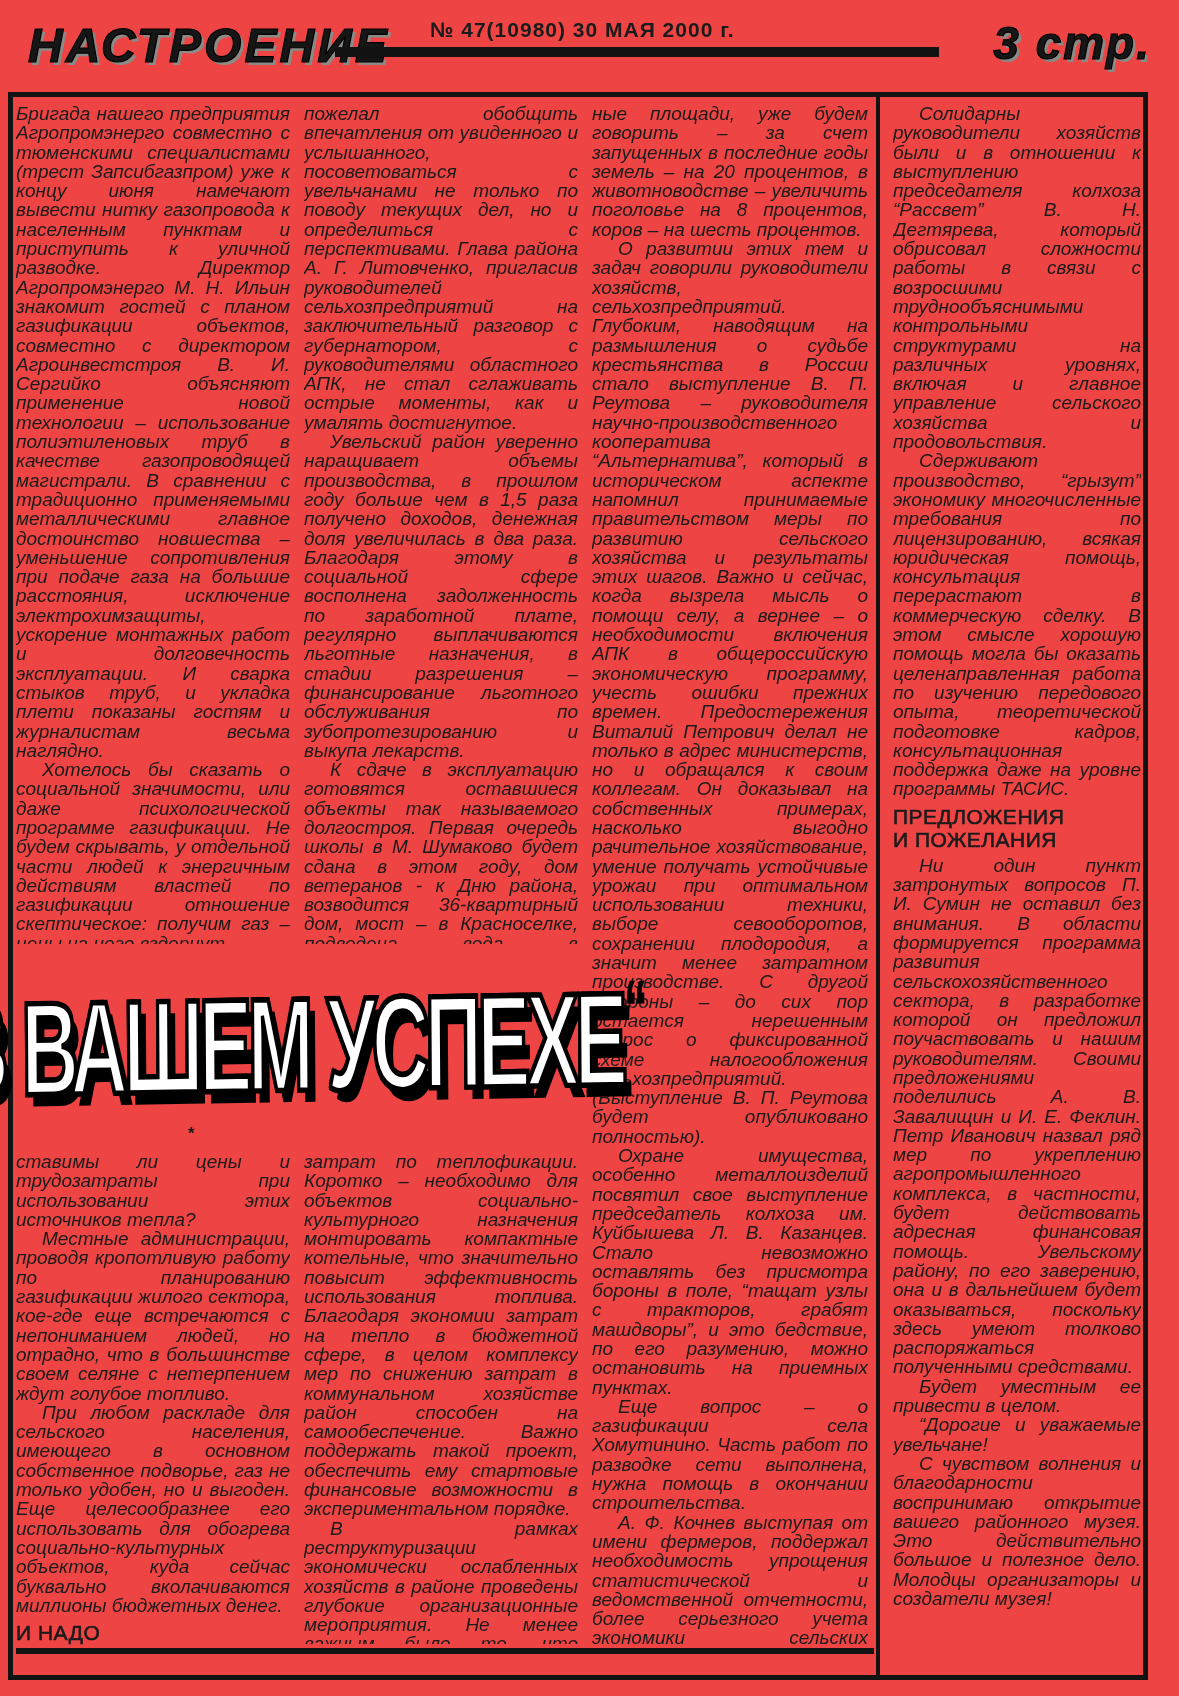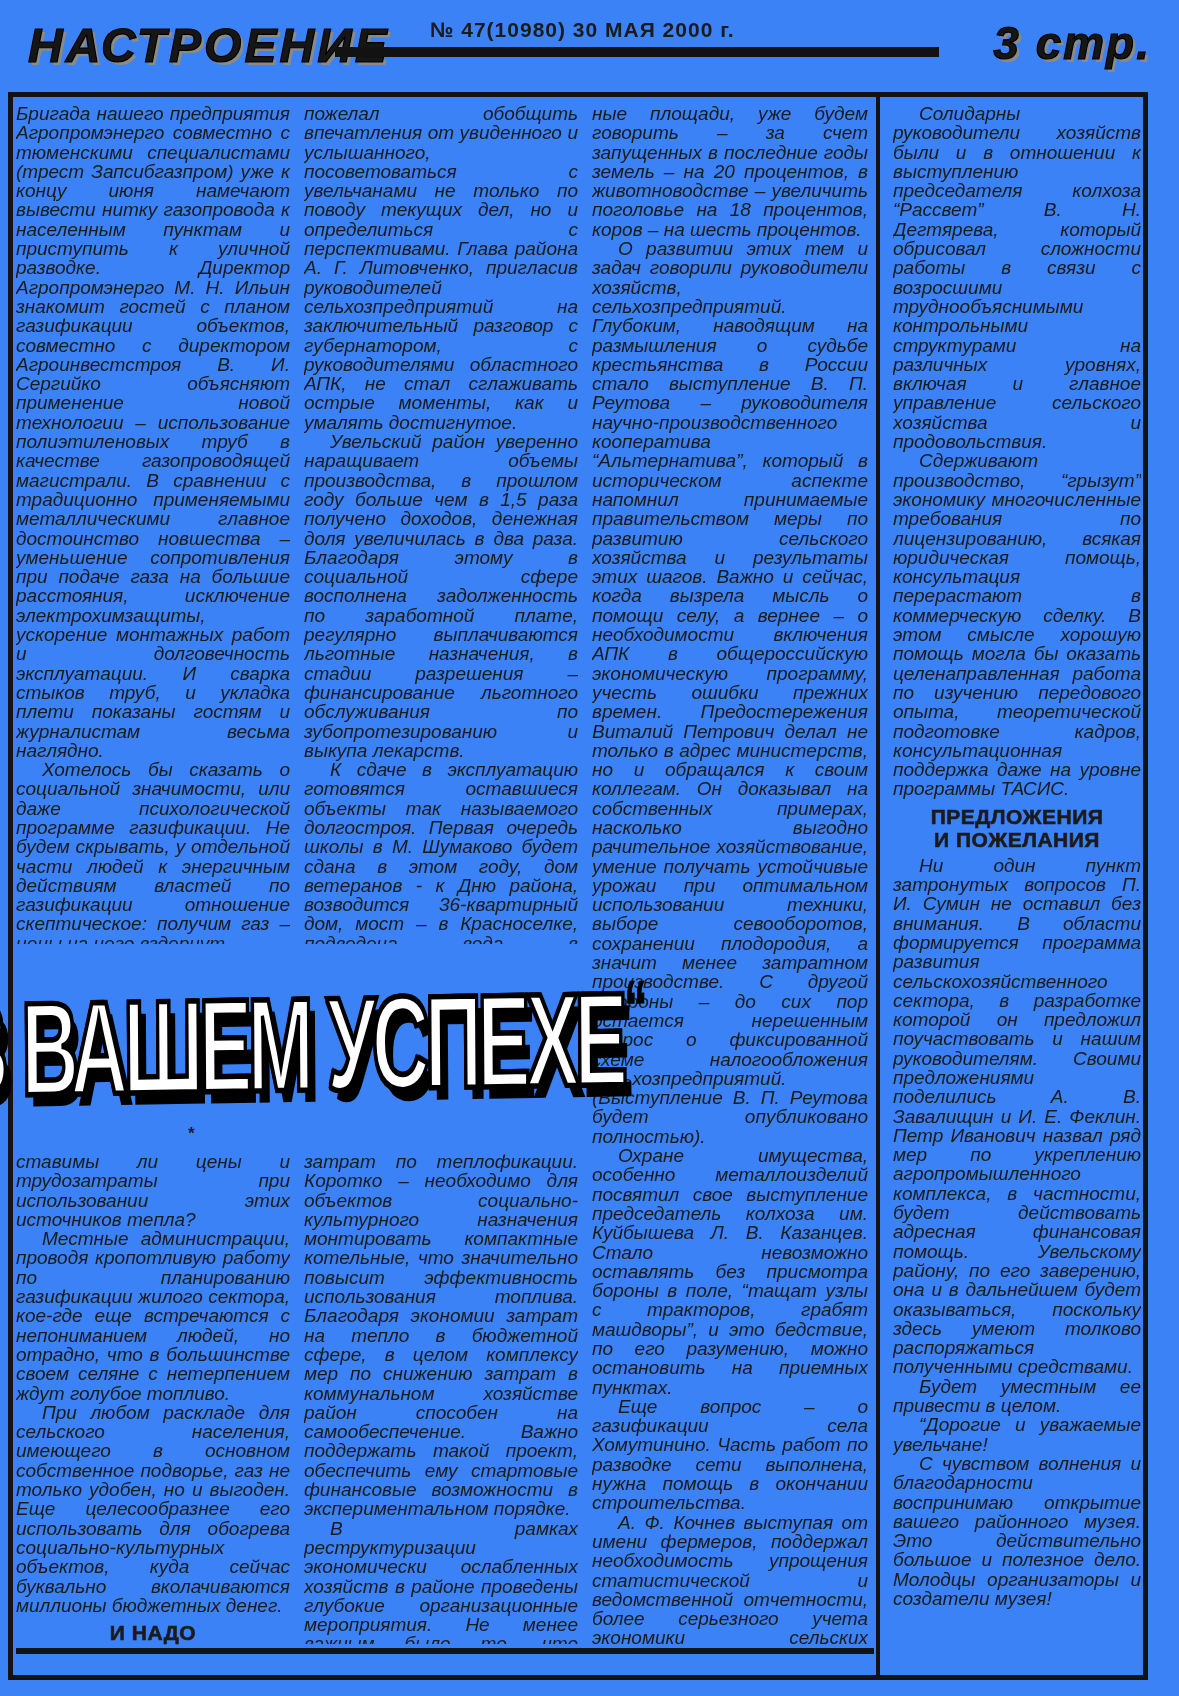--- a/index.html
+++ b/index.html
@@ -1,19 +1,19 @@
 <!DOCTYPE html>
 <html lang="ru"><head>
 <meta charset="utf-8">
 <style>
   html,body{margin:0;padding:0;background:#d8d7d2;}
   .page{
     position:relative;
     width:1179px;height:1696px;
-    background:#3b82f6;
+    background:#ef4444;
     font-family:"Liberation Sans","DejaVu Sans",sans-serif;
     color:#1b1b1b;
     overflow:hidden;
   }
   
   .masthead{
     position:absolute;left:28px;top:18px;
     font-size:48px;font-weight:bold;font-style:italic;
     letter-spacing:3px;color:#161616;
     -webkit-text-stroke:1.2px #000;
@@ -60,24 +60,24 @@
   .col p{margin:0;text-indent:26px;font-style:italic;}
   .plist.cont p:first-child{text-indent:0;}
   .col-1-top{left:16px;top:104px;width:274px;height:840px;}
   .col-2-top{left:304px;top:104px;width:274px;height:840px;}
   .col-3{left:592px;top:104px;width:276px;height:1540px;}
   .col-4{left:893px;top:104px;width:248px;height:1550px;font-size:19px;}
   .col-1-bottom{left:16px;top:1152px;width:274px;height:494px;}
   .col-2-bottom{left:304px;top:1152px;width:274px;height:492px;}
   .subhead{
     margin:6px 0 4px 0;
-    font-size:21px;line-height:1.12;font-weight:bold;
+    font-size:21px;line-height:1.12;font-weight:normal;
     letter-spacing:.5px;white-space:pre-line;
     -webkit-text-stroke:.6px #1b1b1b;
-    text-indent:0;text-align:center;
+    text-indent:0;text-align:left;
   }
   
   .headline{
     position:absolute;left:12px;top:944px;width:574px;height:200px;
     display:flex;align-items:center;justify-content:center;
     overflow:visible;
   }
   .headline-inner{
     transform:scale(.80,1.32) rotate(-.6deg);
     white-space:nowrap;
@@ -117,21 +117,21 @@
       <p>Разуверять на этот счет не приходится, энергетическая проблема в будущем еще больше может обостриться, ресурсы на земле не беспредельны. Что имеем в качестве альтернативы – дрова, уголь, мазут, электричество. Сопо-</p>
     </div>
 
   <div class="col col-2-top plist cont">
       <p>пожелал обобщить впечатления от увиденного и услышанного, посоветоваться с увельчанами не только по поводу текущих дел, но и определиться с перспективами. Глава района А. Г. Литовченко, пригласив руководителей сельхозпредприятий на заключительный разговор с губернатором, с руководителями областного АПК, не стал сглаживать острые моменты, как и умалять достигнутое.</p>
       <p>Увельский район уверенно наращивает объемы производства, в прошлом году больше чем в 1,5 раза получено доходов, денежная доля увеличилась в два раза. Благодаря этому в социальной сфере восполнена задолженность по заработной плате, регулярно выплачиваются льготные назначения, в стадии разрешения – финансирование льготного обслуживания по зубопротезированию и выкупа лекарств.</p>
       <p>К сдаче в эксплуатацию готовятся оставшиеся объекты так называемого долгостроя. Первая очередь школы в М. Шумаково будет сдана в этом году, дом ветеранов - к Дню района, возводится 36-квартирный дом, мост – в Красноселке, подведена вода в Мордвиновке. Считая газификацию в общем плане строительства генеральной задачей, Анатолий Григорьевич в качестве перспективы обрисовал схему вывода района из разряда дотационных. Уже говорилось, что пятая часть дотаций расходуется на погашение</p>
     </div>
 
   <div class="col col-3 plist cont">
-      <p>ные площади, уже будем говорить – за счет запущенных в последние годы земель – на 20 процентов, в животноводстве – увеличить поголовье на 18 процентов, коров – на шесть процентов.</p>
+      <p>ные площади, уже будем говорить – за счет запущенных в последние годы земель – на 20 процентов, в животноводстве – увеличить поголовье на 8 процентов, коров – на шесть процентов.</p>
       <p>О развитии этих тем и задач говорили руководители хозяйств, сельхозпредприятий. Глубоким, наводящим на размышления о судьбе крестьянства в России стало выступление В. П. Реутова – руководителя научно-производственного кооператива “Альтернатива”, который в историческом аспекте напомнил принимаемые правительством меры по развитию сельского хозяйства и результаты этих шагов. Важно и сейчас, когда вызрела мысль о помощи селу, а вернее – о необходимости включения АПК в общероссийскую экономическую программу, учесть ошибки прежних времен. Предостережения Виталий Петрович делал не только в адрес министерств, но и обращался к своим коллегам. Он доказывал на собственных примерах, насколько выгодно рачительное хозяйствование, умение получать устойчивые урожаи при оптимальном использовании техники, выборе севооборотов, сохранении плодородия, а значит менее затратном производстве. С другой стороны – до сих пор остается нерешенным вопрос о фиксированной схеме налогообложения сельхозпредприятий. (Выступление В. П. Реутова будет опубликовано полностью).</p>
       <p>Охране имущества, особенно металлоизделий посвятил свое выступление председатель колхоза им. Куйбышева Л. В. Казанцев. Стало невозможно оставлять без присмотра бороны в поле, “тащат узлы с тракторов, грабят машдворы”, и это бедствие, по его разумению, можно остановить на приемных пунктах.</p>
       <p>Еще вопрос – о газификации села Хомутинино. Часть работ по разводке сети выполнена, нужна помощь в окончании строительства.</p>
       <p>А. Ф. Кочнев выступая от имени фермеров, поддержал необходимость упрощения статистической и ведомственной отчетности, более серьезного учета экономики сельских предпринимателей в аграрном секторе. По его данным, в районе прочно встали на экономическую базу 53 фермерских хозяйства, которые обеспечивают 25 процентов производства зерна. Очень важно для укрепления их экономического состояния создать надлежащую систему кредитования. Поддерживая предыдущих выступающих, он высказал убеждение, что единый налог на землю поставит в цивилизованные рамки отношения государства и фермеров.</p>
     </div>
 
   <div class="col col-4">
     <div class="plist">
         <p>Солидарны руководители хозяйств были и в отношении к выступлению председателя колхоза “Рассвет” В. Н. Дегтярева, который обрисовал сложности работы в связи с возросшими труднообъяснимыми контрольными структурами на различных уровнях, включая и главное управление сельского хозяйства и продовольствия.</p>
         <p>Сдерживают производство, “грызут” экономику многочисленные требования по лицензированию, всякая юридическая помощь, консультация перерастают в коммерческую сделку. В этом смысле хорошую помощь могла бы оказать целенаправленная работа по изучению передового опыта, теоретической подготовке кадров, консультационная поддержка даже на уровне программы ТАСИС.</p>

